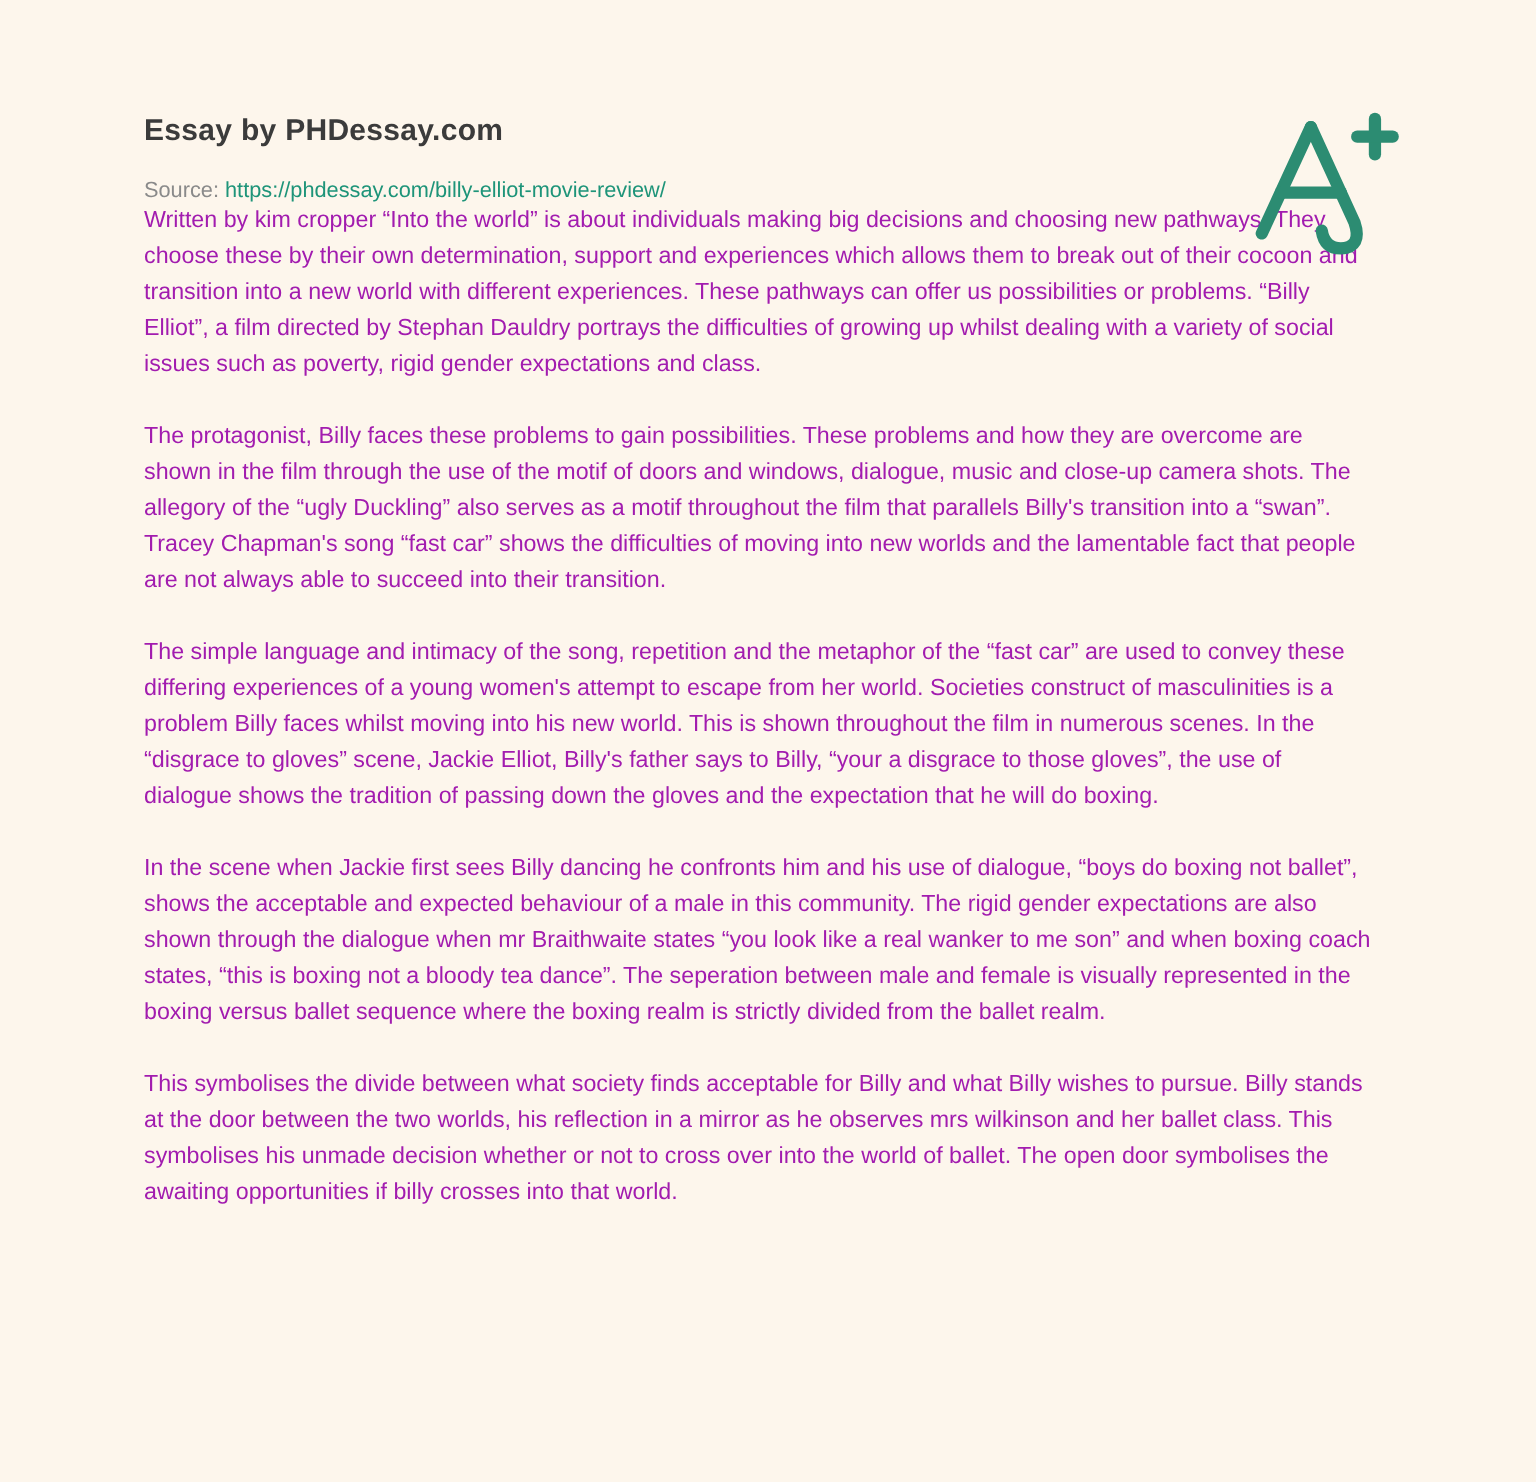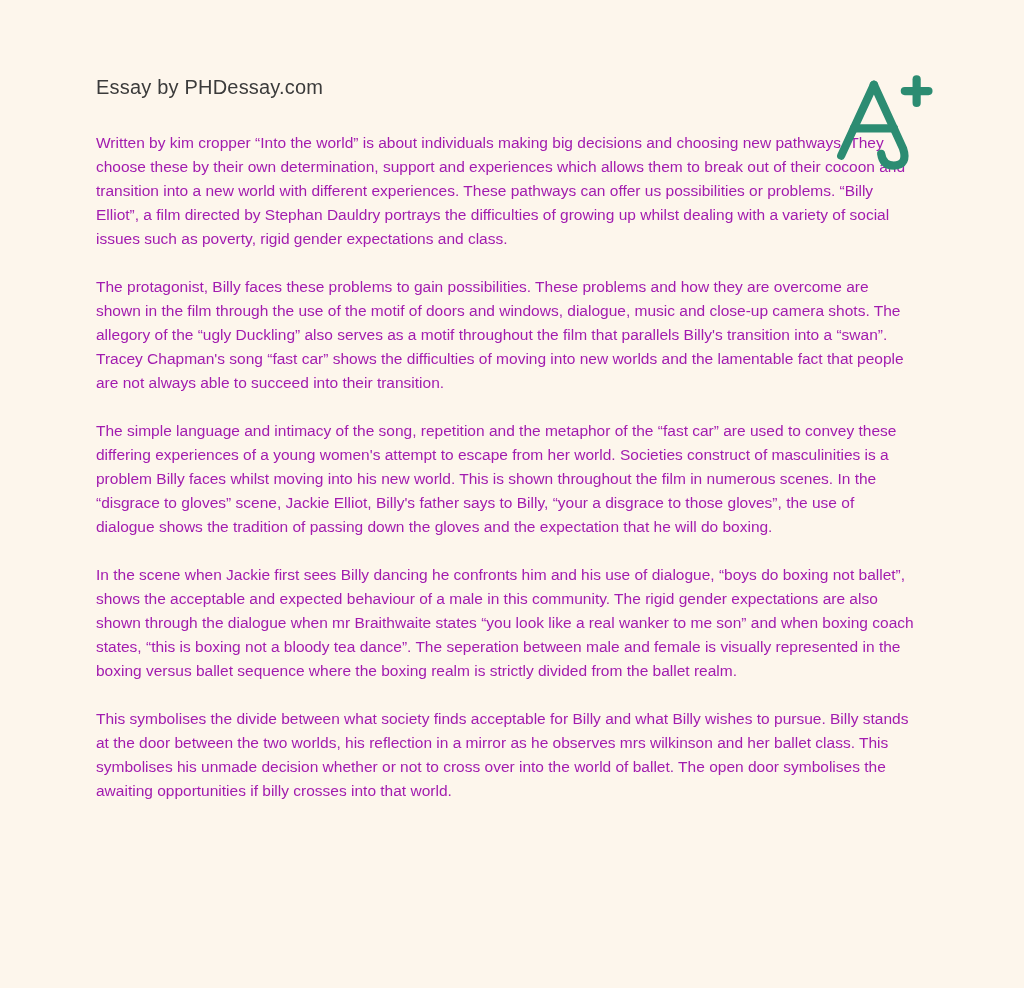--- a/index.html
+++ b/index.html
@@ -14,24 +14,24 @@
     min-height: 988px;
     background: #fdf6ec;
     box-sizing: border-box;
     padding: 76px 96px 40px 96px;
   }
   .header {
     position: relative;
   }
   .site-title {
     font-size: 20px;
-    font-weight: 400;
+    font-weight: 700;
     color: #3b3b3b;
     letter-spacing: 0.2px;
-    margin: 0 0 32px 0;
+    margin: 0 0 20px 0;
   }
   .source-row {
     font-size: 14.5px;
     color: #8a8a8a;
   }
   .source-row a {
     color: #1e9479;
     text-decoration: none;
   }
   .logo {
@@ -56,20 +56,24 @@
     max-width: 832px;
   }
 </style>
 </head>
 <body>
 
 <div class="page">
 
   <div class="header">
     <div class="site-title">Essay by PHDessay.com</div>
+    <div class="source-row">
+      <span>Source:</span>
+      <a href="#" title="https://phdessay.com/billy-elliot-movie-review/">https://phdessay.com/billy-elliot-movie-review/</a>
+    </div>
 
     <div class="logo">
       <svg viewBox="0 0 120 110" width="110" height="100">
         <g fill="none" stroke="#2c8c72" stroke-width="9" stroke-linecap="round" stroke-linejoin="round">
 
           <path d="M14 92 L50 14"></path>
 
           <path d="M50 14 L82 84 Q88 102 72 103 Q60 103 58 90"></path>
 
           <path d="M28 62 L72 62"></path>

